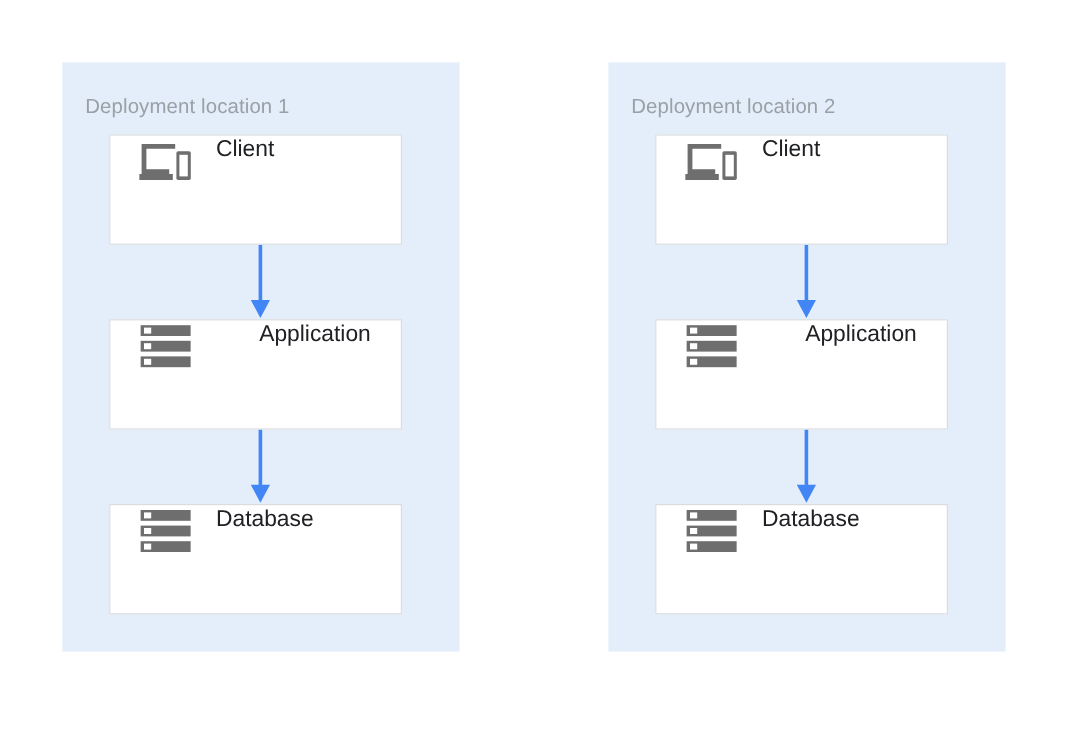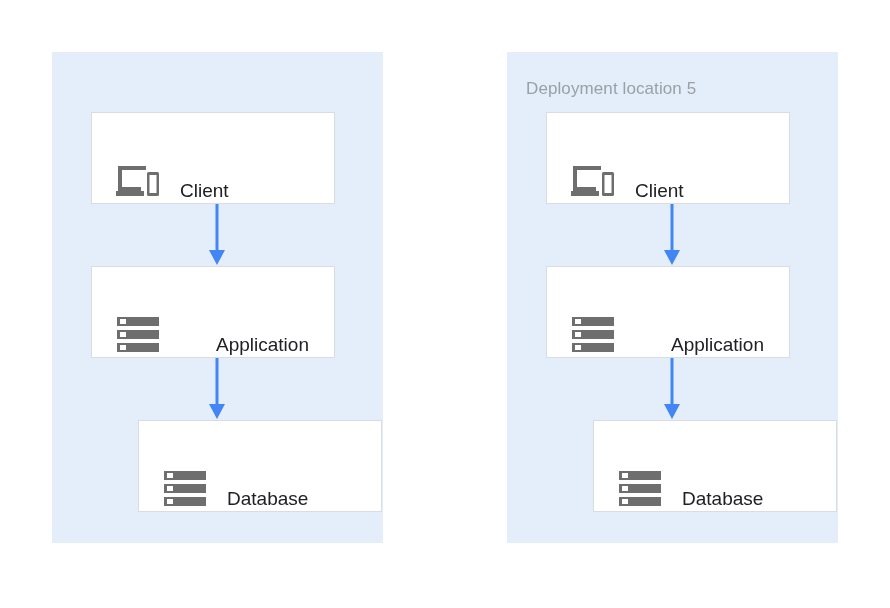--- a/index.html
+++ b/index.html
@@ -47,25 +47,25 @@
   
   .node {
     position: absolute;
     left: 39px;
     width: 244px;
     height: 92px;
     background: #ffffff;
     border: 1px solid #dadce0;
     box-sizing: border-box;
     display: flex;
-    align-items: flex-end;
+    align-items: flex-start;
   }
   .node-client { top: 60px; }
   .node-app    { top: 214px; gap: 36px; }
-  .node-db     { top: 368px; margin-left: 47px; }
+  .node-db     { top: 368px; }
 
   .node-icon {
     flex: 0 0 auto;
     width: 52px;
     height: 44px;
     margin-left: 20px;
     margin-right: 16px;
     display: flex;
     align-items: center;
     justify-content: center;
@@ -89,20 +89,21 @@
 
   .arrow svg { display: block; }
 </style>
 </head>
 <body>
 
 <div id="canvas">
 
   <div class="panel panel-left">
 
+    <div class="panel-label">Deployment location 1</div>
 
     <div class="node node-client">
       <span class="node-icon">
         <svg width="44" height="36" viewBox="0 0 44 36" aria-hidden="true">
 
           <path d="M2 3 h28 v4 H6 v17 h19 v4 H2 Z" fill="#6e6e6e"></path>
 
           <rect x="0" y="28" width="28" height="5" fill="#6e6e6e"></rect>
 
           <rect x="31" y="9" width="12" height="24" rx="1.5" fill="#6e6e6e"></rect>
@@ -151,21 +152,21 @@
           <rect x="3" y="31" width="6" height="5" fill="#ffffff"></rect>
         </svg>
       </span>
       <span class="node-label">Database</span>
     </div>
 
   </div>
 
   <div class="panel panel-right">
 
-    <div class="panel-label">Deployment location 5</div>
+    <div class="panel-label">Deployment location 2</div>
 
     <div class="node node-client">
       <span class="node-icon">
         <svg width="44" height="36" viewBox="0 0 44 36" aria-hidden="true">
           <path d="M2 3 h28 v4 H6 v17 h19 v4 H2 Z" fill="#6e6e6e"></path>
           <rect x="0" y="28" width="28" height="5" fill="#6e6e6e"></rect>
           <rect x="31" y="9" width="12" height="24" rx="1.5" fill="#6e6e6e"></rect>
           <rect x="33.5" y="12" width="7" height="18" fill="#ffffff"></rect>
         </svg>
       </span>

